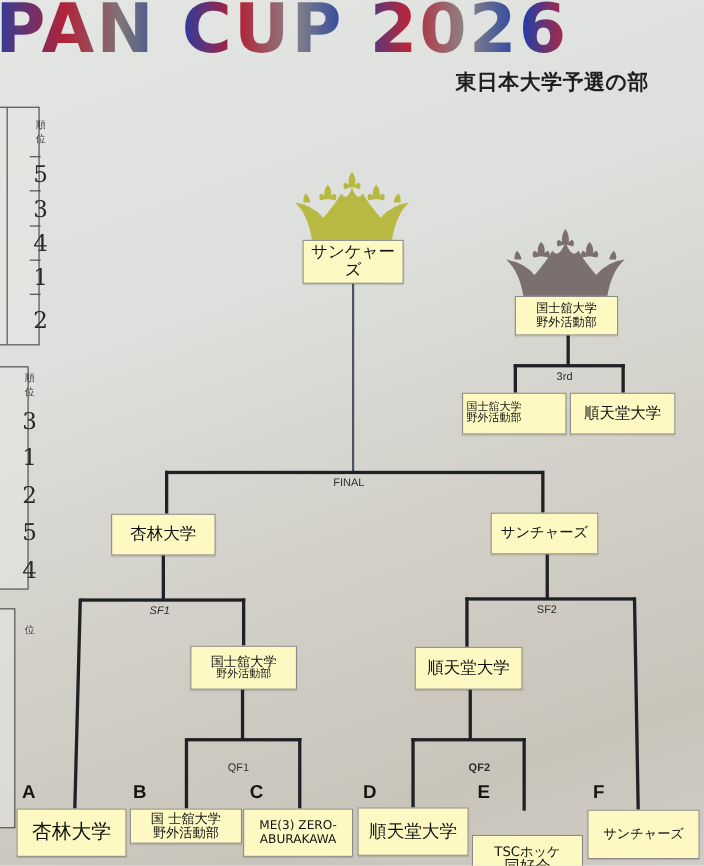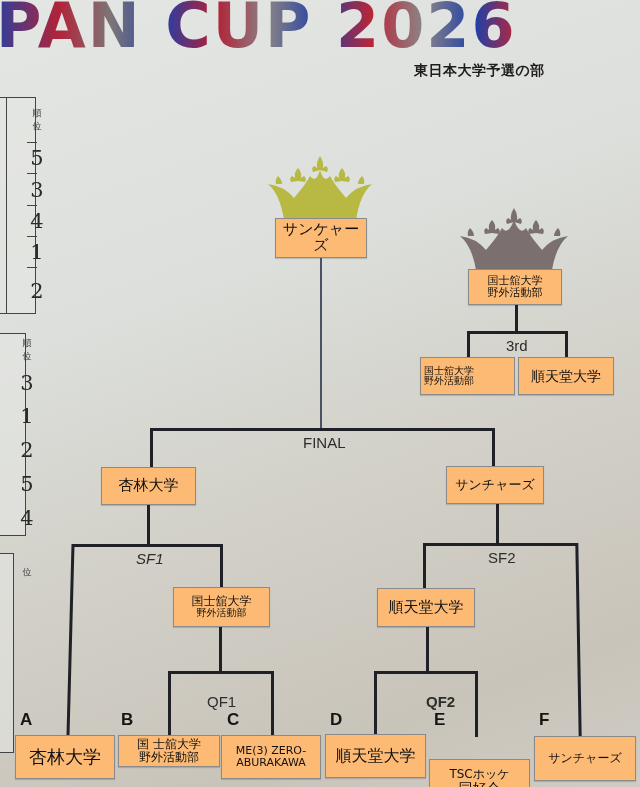--- a/index.html
+++ b/index.html
@@ -15,44 +15,44 @@
   
   .title {
     left: -4px; top: -6px;
     font-family: "DejaVu Sans", sans-serif;
     font-weight: bold; font-size: 62px; letter-spacing: 2px;
     line-height: 64px; white-space: nowrap;
     background: linear-gradient(90deg, #2c3f9c 0%, #b12339 12%, #7d7678 22%, #2240a8 32%, #b31f35 42%, #8a8386 52%, #2141a4 62%, #b82638 72%, #8b8587 82%, #1f3fa7 92%, #b9273a 100%);
     -webkit-background-clip: text; background-clip: text; color: transparent;
   }
   .subtitle {
-    left: 414px; top: 62px; font-size: 14px; font-weight: bold; color: #1e1e1e;
+    left: 414px; top: 62px; font-size: 19px; font-weight: bold; color: #1e1e1e;
     font-family: "DejaVu Sans", sans-serif; letter-spacing: 0.5px;
   }
 
   
   .stand { border: 1.5px solid #444; background: rgba(228,230,226,0.6); }
   .stand .row { border-bottom: 1.5px solid #444; display: flex; align-items: center; justify-content: center; font-family: "DejaVu Serif", serif; font-size: 21px; color: #2a2a2a; margin-left: 28px; }
   .stand .row:last-child { border-bottom: none; }
   .stand .hdr { font-size: 9px; font-family: "DejaVu Sans", sans-serif; color: #333; }
   .stand .vline { position: absolute; top: 0; bottom: 0; left: 7px; border-left: 1.5px solid #444; }
 
   
   .ln { position: absolute; background: #1f2126; }
   .h { height: 3px; }
   .v { width: 3px; }
 
   
   .card {
-    position: absolute; background: #fdba74; border: 1px solid #8a8a8a;
+    position: absolute; background: #fef9c3; border: 1px solid #8a8a8a;
     display: flex; flex-direction: column; align-items: center; justify-content: center;
     font-family: "DejaVu Sans", sans-serif; color: #111; text-align: center; line-height: 1.05;
     box-shadow: 0 1px 1px rgba(0,0,0,0.15);
   }
-  .lbl { position: absolute; font-size: 15px; color: #2d2d2d; }
+  .lbl { position: absolute; font-size: 10px; color: #2d2d2d; }
   .letter { position: absolute; font-size: 17px; font-weight: bold; color: #151515; }
 
   .crown svg { display: block; }
 </style>
 </head>
 <body>
 
 <div class="abs title">PAN CUP 2026</div>
 <div class="abs subtitle">東日本大学予選の部</div>
 

